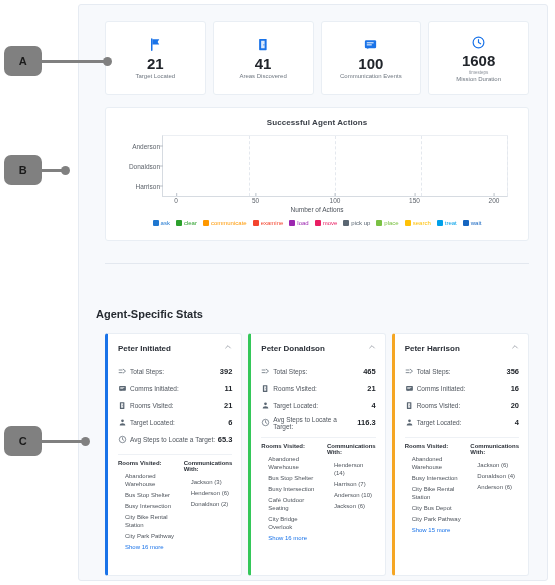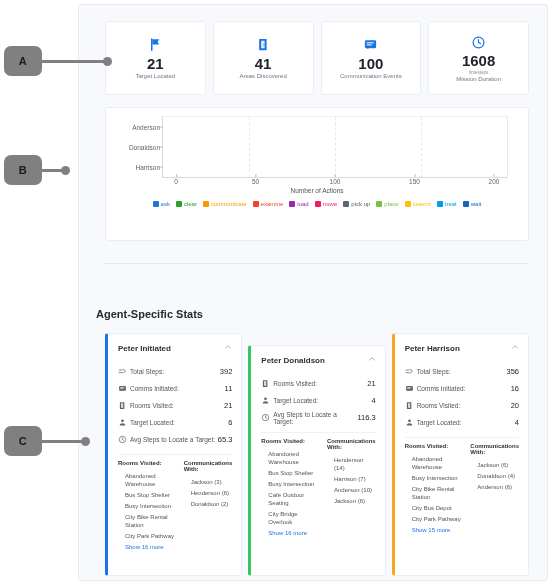--- a/index.html
+++ b/index.html
@@ -126,21 +126,21 @@
     position: relative;
     overflow: hidden;
   }
   .agent-head { display: flex; align-items: center; justify-content: space-between; }
   .agent-name { font-size: 8px; font-weight: bold; color: #2b3038; }
   .chev { font-size: 8px; color: #8a9099; line-height: 1; }
   .stat-list { margin-top: 10px; }
   .stat-row { display: flex; align-items: center; height: 17px; }
   .stat-ico { width: 12px; display: flex; align-items: center; justify-content: flex-start; }
   .stat-lbl { font-size: 6.5px; color: #4f555d; flex: 1; }
-  .stat-val { font-size: 7.5px; font-weight: normal; color: #21252b; }
+  .stat-val { font-size: 7.5px; font-weight: bold; color: #21252b; }
   .sep { height: 1px; background: #eef1f5; margin: 6px 0 5px 0; }
   .lists { display: flex; gap: 5px; }
   .list-col { flex: 1; }
   .list-col.right { flex: 0 0 42%; }
   .list-head { font-size: 6px; font-weight: bold; color: #2b3038; margin-bottom: 4px; }
   .list-item { font-size: 6px; color: #4f555d; padding: 1.5px 0 1.5px 7px; line-height: 1.35; }
   .show-more { font-size: 6px; color: #1a73e8; padding-left: 7px; margin-top: 2px; cursor: pointer; }
 </style>
 </head>
 <body>
@@ -190,20 +190,21 @@
               <path d="M12 7.2V12l3.4 2.1" stroke="#1a73e8" stroke-width="1.9" fill="none" stroke-linecap="round"></path>
             </svg>
           </div>
           <div class="kpi-value">1608</div>
           <div class="kpi-sub">timesteps</div>
           <div class="kpi-label">Mission Duration</div>
         </div>
       </div>
 
     <div class="chart-panel">
+      <div class="chart-title">Successful Agent Actions</div>
       <div class="plot-wrap">
         <div class="plot-area" id="plot-area">
             <div class="gridline" style="left: 25%;"></div>
             <div class="gridline" style="left: 50%;"></div>
             <div class="gridline" style="left: 75%;"></div>
             <div class="gridline" style="left: 100%;"></div>
             <div class="ylabel" style="top: 16.6667%;">Anderson</div>
             <div class="ytick" style="top: 16.6667%;"></div>
             <div class="bar-row" style="top: calc(16.6667% - 5.5px);">
               <div class="bar-seg" style="width: 5%; background: rgb(31, 119, 208);"></div>
@@ -379,28 +380,38 @@
               <div class="show-more">Show 16 more</div>
             </div>
             <div class="list-col right">
               <div class="list-head">Communications With:</div>
               <div class="list-item">Jackson (3)</div>
               <div class="list-item">Henderson (6)</div>
               <div class="list-item">Donaldson (2)</div>
             </div>
           </div>
         </div>
-        <div class="agent-card" style="border-left-color: rgb(52, 199, 89); margin-top: 12px;">
+        <div class="agent-card" style="border-left-color: rgb(52, 199, 89);">
           <div class="agent-head">
             <span class="agent-name">Peter Donaldson</span>
             <span class="chev"><svg width="8" height="8" viewBox="0 0 24 24">
                 <path d="M5 15l7-7 7 7" stroke="#8a9099" stroke-width="2.2" fill="none" stroke-linecap="round" stroke-linejoin="round"></path>
               </svg></span>
           </div>
           <div class="stat-list">
+            <div class="stat-row">
+              <span class="stat-ico">
+                <svg width="9" height="9" viewBox="0 0 24 24">
+                  <path d="M3 8h8M3 15h8" stroke="#5a6672" stroke-width="2" stroke-linecap="round"></path>
+                  <path d="M14 6l6 5-6 5" stroke="#5a6672" stroke-width="2" fill="none" stroke-linecap="round" stroke-linejoin="round"></path>
+                </svg>
+              </span>
+              <span class="stat-lbl">Total Steps:</span>
+              <span class="stat-val">465</span>
+            </div>
             <div class="stat-row">
               <span class="stat-ico">
                 <svg width="9" height="9" viewBox="0 0 24 24">
                   <rect x="5" y="3" width="12" height="18" rx="1" fill="#5a6672"></rect>
                   <rect x="8.2" y="6" width="5.6" height="12" fill="#ffffff" opacity=".85"></rect>
                   <circle cx="12.6" cy="12.5" r="1" fill="#5a6672"></circle>
                 </svg>
               </span>
               <span class="stat-lbl">Rooms Visited:</span>
               <span class="stat-val">21</span>

